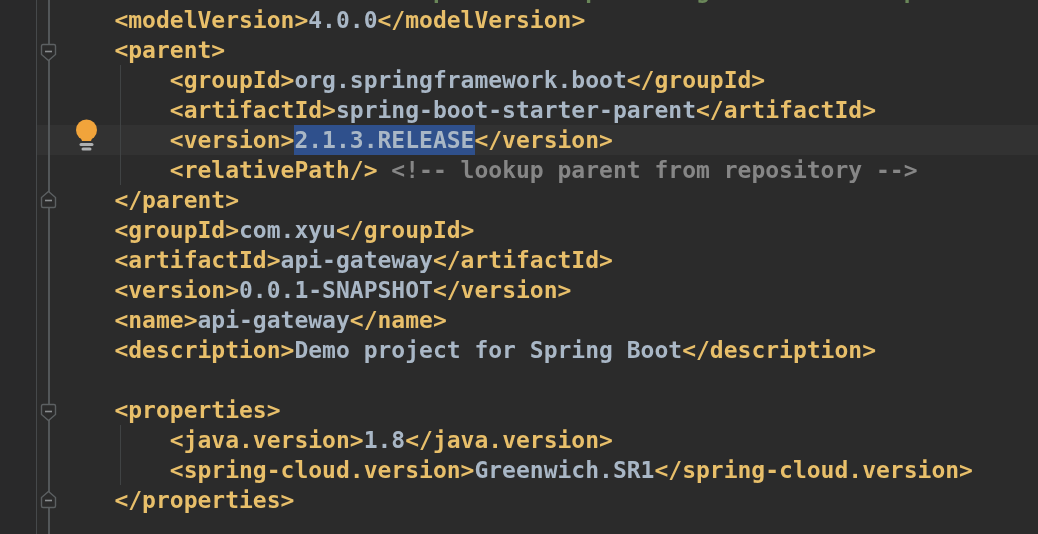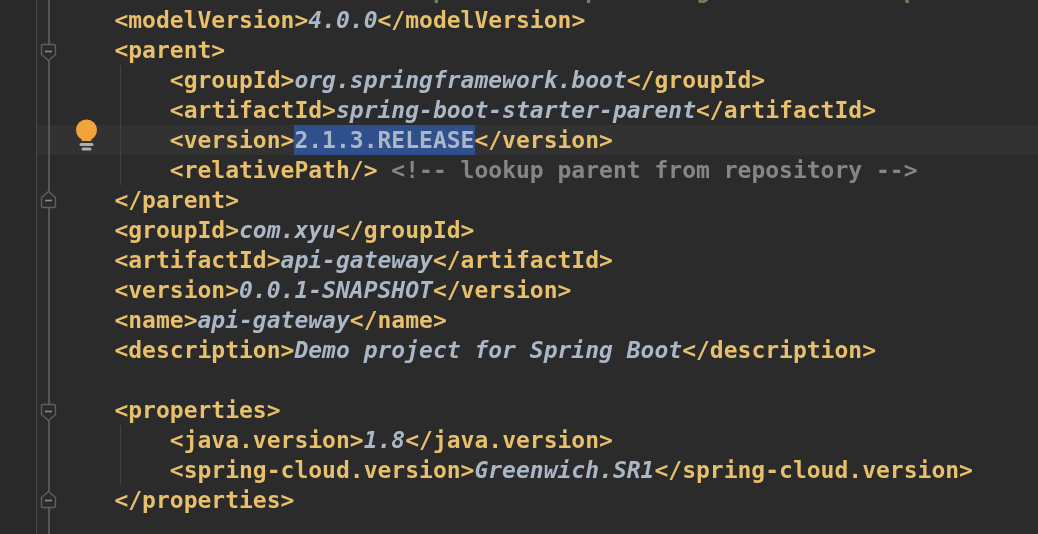--- a/index.html
+++ b/index.html
@@ -16,21 +16,21 @@
   .fold-marker{position:absolute;left:40px;width:17px;height:19px;z-index:5;}
   .fm-parent-open{top:43px;}
   .fm-parent-close{top:190px;}
   .fm-props-open{top:403px;}
   .fm-props-close{top:490px;}
   .bulb{position:absolute;left:74px;top:119px;width:25px;height:33px;z-index:5;}
   .code{position:absolute;left:59px;top:-25px;z-index:6;font-size:23px;line-height:30px;
         font-weight:bold;white-space:pre;}
   .code-line{height:30px;}
   .seg-tag{color:var(--tag);}
-  .seg-value{color:var(--value);font-style:italic;}
+  .seg-value{color:var(--value);}
   .seg-selected{color:var(--value);}
   .seg-comment{color:var(--comment);}
   .seg-attrval{color:var(--attrGreen);}
 </style>
 </head>
 <body>
 
 <div class="editor">
   <div class="left-strip"></div>
   <div class="caret-row"></div>

